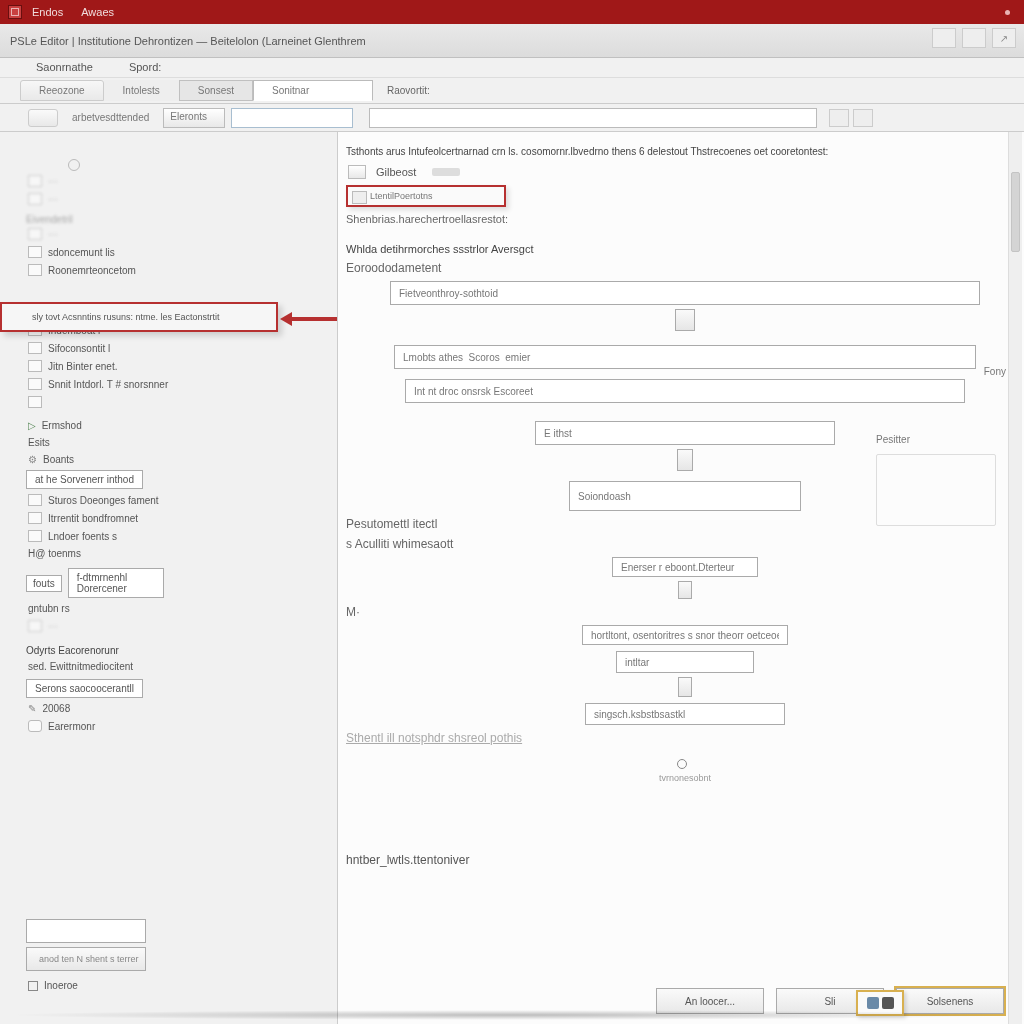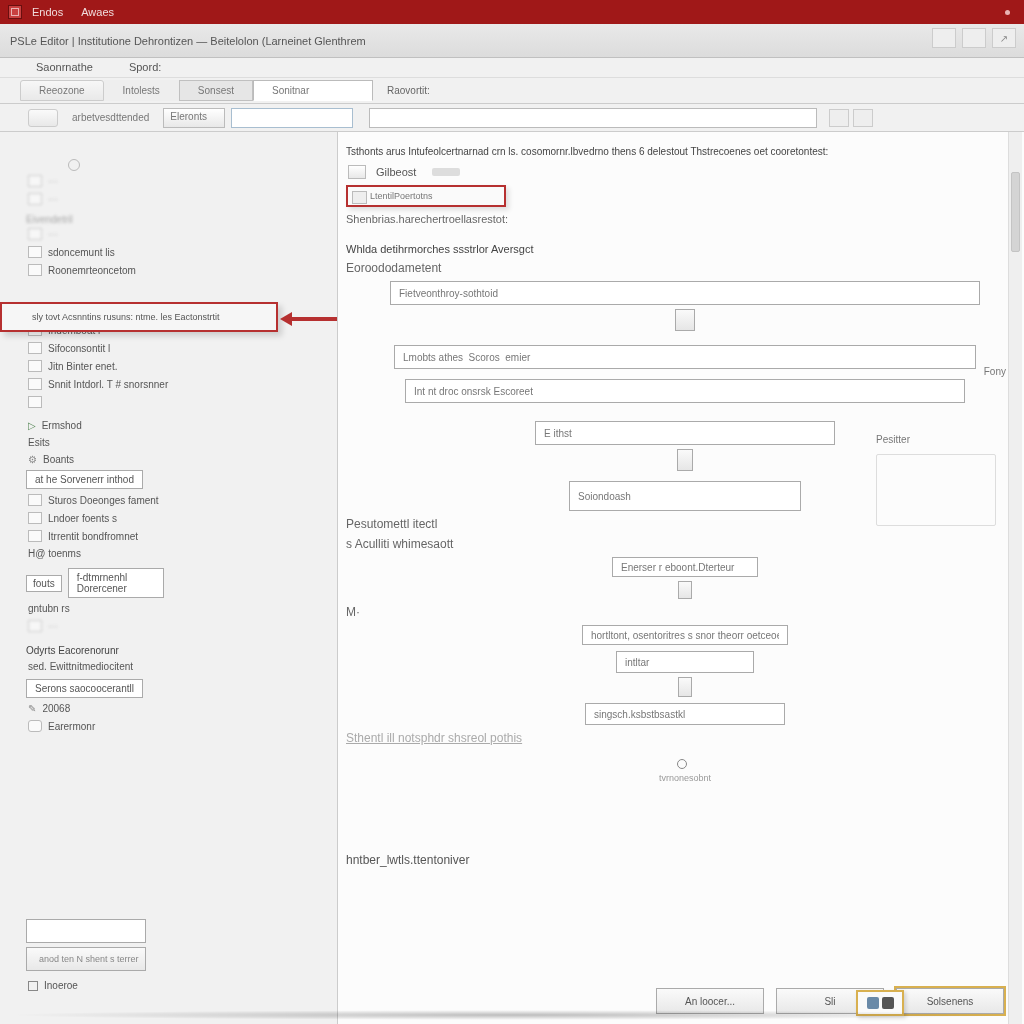--- a/index.html
+++ b/index.html
@@ -222,25 +222,25 @@
         <span style="margin-right:6px;color:#888;">⚙</span>
         <span>Boants</span>
       </div>
     <div class="cat-box">at he Sorvenerr inthod</div>
     <div class="sb-item">
         <span class="sq"></span>
         <span>Sturos Doeonges fament</span>
       </div>
     <div class="sb-item">
         <span class="sq"></span>
+        <span>Itrrentit bondfromnet</span>
+      </div>
+    <div class="sb-item">
+        <span class="sq"></span>
         <span>Lndoer foents s</span>
-      </div>
-    <div class="sb-item">
-        <span class="sq"></span>
-        <span>Itrrentit bondfromnet</span>
       </div>
     <div class="sb-item">
         <span>H@ toenms</span>
       </div>
 
     <div class="cat-row" style="margin-top:4px;">
       <div class="cat-box" style="padding:2px 6px;">fouts</div>
       <div class="cat-box" style="width:96px;">f-dtmrnenhl Dorercener</div>
     </div>
     <div class="sb-item">

